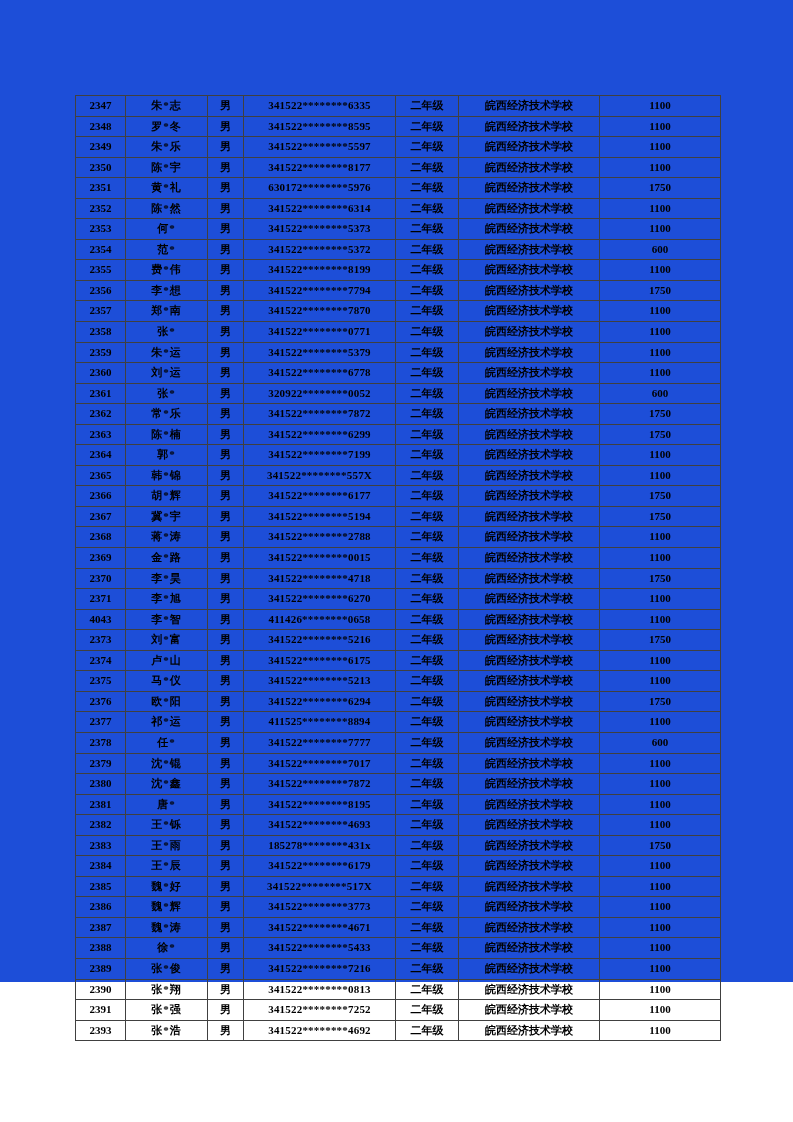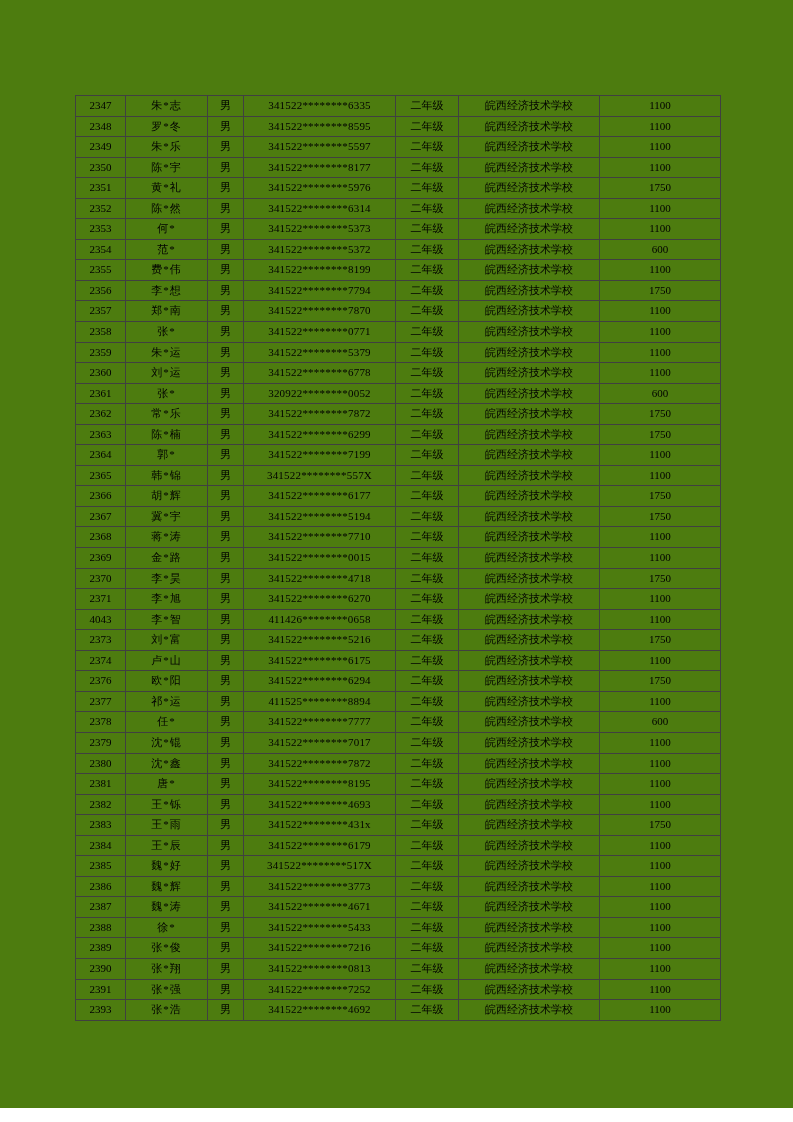--- a/index.html
+++ b/index.html
@@ -6,22 +6,23 @@
   html, body {
     width: 793px;
     height: 1122px;
     background: #ffffff;
     font-family: "Liberation Serif", "DejaVu Serif", serif;
     overflow: hidden;
   }
   .page {
     position: relative;
     width: 793px;
-    height: 1108px;
-    background: #4d7c0f;
+    height: 982px;
+    background: #1d4ed8;
+    font-weight: bold;
   }
   table.roster {
     position: absolute;
     left: 75px;
     top: 95px;
     width: 645px;
     border-collapse: collapse;
     table-layout: fixed;
     font-size: 11px;
     color: #000000;
@@ -96,21 +97,21 @@
           <td class="col-2">男</td>
           <td class="col-3">341522********8177</td>
           <td class="col-4">二年级</td>
           <td class="col-5">皖西经济技术学校</td>
           <td class="col-6">1100</td>
         </tr>
         <tr>
           <td class="col-0">2351</td>
           <td class="col-1">黄*礼</td>
           <td class="col-2">男</td>
-          <td class="col-3">341522********5976</td>
+          <td class="col-3">630172********5976</td>
           <td class="col-4">二年级</td>
           <td class="col-5">皖西经济技术学校</td>
           <td class="col-6">1750</td>
         </tr>
         <tr>
           <td class="col-0">2352</td>
           <td class="col-1">陈*然</td>
           <td class="col-2">男</td>
           <td class="col-3">341522********6314</td>
           <td class="col-4">二年级</td>
@@ -249,21 +250,21 @@
           <td class="col-2">男</td>
           <td class="col-3">341522********5194</td>
           <td class="col-4">二年级</td>
           <td class="col-5">皖西经济技术学校</td>
           <td class="col-6">1750</td>
         </tr>
         <tr>
           <td class="col-0">2368</td>
           <td class="col-1">蒋*涛</td>
           <td class="col-2">男</td>
-          <td class="col-3">341522********7710</td>
+          <td class="col-3">341522********2788</td>
           <td class="col-4">二年级</td>
           <td class="col-5">皖西经济技术学校</td>
           <td class="col-6">1100</td>
         </tr>
         <tr>
           <td class="col-0">2369</td>
           <td class="col-1">金*路</td>
           <td class="col-2">男</td>
           <td class="col-3">341522********0015</td>
           <td class="col-4">二年级</td>
@@ -309,20 +310,29 @@
         <tr>
           <td class="col-0">2374</td>
           <td class="col-1">卢*山</td>
           <td class="col-2">男</td>
           <td class="col-3">341522********6175</td>
           <td class="col-4">二年级</td>
           <td class="col-5">皖西经济技术学校</td>
           <td class="col-6">1100</td>
         </tr>
         <tr>
+          <td class="col-0">2375</td>
+          <td class="col-1">马*仪</td>
+          <td class="col-2">男</td>
+          <td class="col-3">341522********5213</td>
+          <td class="col-4">二年级</td>
+          <td class="col-5">皖西经济技术学校</td>
+          <td class="col-6">1100</td>
+        </tr>
+        <tr>
           <td class="col-0">2376</td>
           <td class="col-1">欧*阳</td>
           <td class="col-2">男</td>
           <td class="col-3">341522********6294</td>
           <td class="col-4">二年级</td>
           <td class="col-5">皖西经济技术学校</td>
           <td class="col-6">1750</td>
         </tr>
         <tr>
           <td class="col-0">2377</td>
@@ -375,21 +385,21 @@
           <td class="col-2">男</td>
           <td class="col-3">341522********4693</td>
           <td class="col-4">二年级</td>
           <td class="col-5">皖西经济技术学校</td>
           <td class="col-6">1100</td>
         </tr>
         <tr>
           <td class="col-0">2383</td>
           <td class="col-1">王*雨</td>
           <td class="col-2">男</td>
-          <td class="col-3">341522********431x</td>
+          <td class="col-3">185278********431x</td>
           <td class="col-4">二年级</td>
           <td class="col-5">皖西经济技术学校</td>
           <td class="col-6">1750</td>
         </tr>
         <tr>
           <td class="col-0">2384</td>
           <td class="col-1">王*辰</td>
           <td class="col-2">男</td>
           <td class="col-3">341522********6179</td>
           <td class="col-4">二年级</td>

